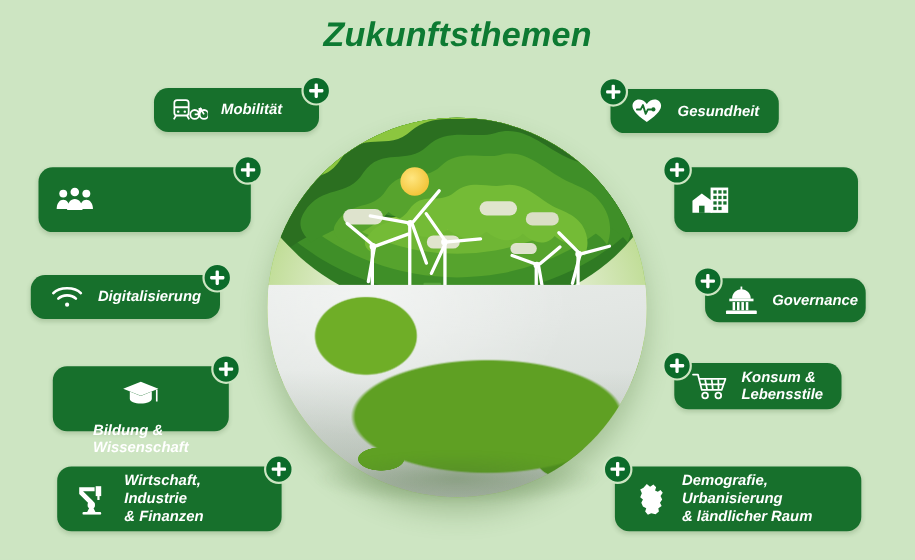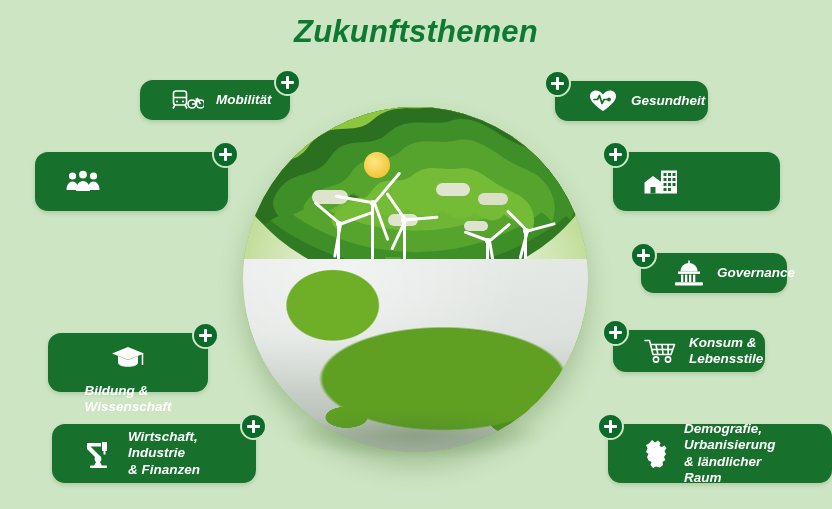--- a/index.html
+++ b/index.html
@@ -215,21 +215,21 @@
   }
 
   
   .pill {
     position: absolute;
     display: flex;
     align-items: center;
     gap: 11px;
     background: #17702c;
     border-radius: 13px;
-    padding: 9px 31px;
+    padding: 9px 16px;
     box-sizing: border-box;
     box-shadow: 0 2px 4px rgba(40,80,30,0.18);
     cursor: pointer;
   }
   .pill .icon {
     flex: 0 0 auto;
     width: 34px;
     height: 30px;
     display: flex;
     align-items: center;
@@ -426,20 +426,31 @@
         <circle cx="17" cy="4.6" r="3.9" fill="#fff"></circle>
         <circle cx="27.5" cy="6" r="3.6" fill="#fff"></circle>
         <path d="M0.5 20 C0.5 14.5 3.5 11.5 6.5 11.5 C9.5 11.5 12.5 14.5 12.5 20 Z" fill="#fff"></path>
         <path d="M10 21 C10 14.5 13.3 11 17 11 C20.7 11 24 14.5 24 21 Z" fill="#fff"></path>
         <path d="M21.5 20 C21.5 14.5 24.5 11.5 27.5 11.5 C30.5 11.5 33.5 14.5 33.5 20 Z" fill="#fff"></path>
       </svg>
     </span>
     <span class="plus"></span>
   </div>
 
+  <div class="pill left" style="left:28px; top:250px; width:172px; height:40px;">
+    <span class="icon">
+      <svg width="30" height="22" viewBox="0 0 30 22" fill="none" stroke="#fff" stroke-width="2.4" stroke-linecap="round" aria-hidden="true">
+        <path d="M2.5 7.5 C8 1.5 22 1.5 27.5 7.5"></path>
+        <path d="M7 12.5 C11 8.5 19 8.5 23 12.5"></path>
+        <circle cx="15" cy="18" r="1.9" fill="#fff" stroke="none"></circle>
+      </svg>
+    </span>
+    <span class="label">Digitalisierung</span>
+    <span class="plus"></span>
+  </div>
 
   <div class="pill left" style="left:48px; top:333px; width:160px; height:59px;flex-direction:column;">
     <span class="icon">
       <svg width="34" height="24" viewBox="0 0 34 24" aria-hidden="true">
         <path d="M17 2 L33 8.4 L17 14.8 L1 8.4 Z" fill="#fff"></path>
         <path d="M7 11 L7 17.5 C7 20.2 11.5 21.8 17 21.8 C22.5 21.8 27 20.2 27 17.5 L27 11 L17 15 Z" fill="#fff"></path>
         <line x1="31.5" y1="9" x2="31.5" y2="20" stroke="#fff" stroke-width="1.5"></line>
       </svg>
     </span>
     <span class="label">Bildung &amp;
@@ -528,21 +539,21 @@
         <line x1="8.2" y1="11.5" x2="29" y2="11.5"></line>
         <circle cx="12" cy="21.5" r="2.6"></circle>
         <circle cx="24" cy="21.5" r="2.6"></circle>
       </svg>
     </span>
     <span class="label">Konsum &amp;
 Lebensstile</span>
     <span class="plus"></span>
   </div>
 
-  <div class="pill right" style="left:608px; top:424px; width:224px; height:59px;">
+  <div class="pill right" style="left:559px; top:424px; width:224px; height:59px;">
     <span class="icon">
       <svg width="28" height="30" viewBox="0 0 28 30" aria-hidden="true">
         <path d="M10 1 L13 3.5 L16 1.5 L18.5 4 L17.5 7 L20 8 L22.5 6.5 L24.5 9 L22.5 12 L24 15 L22 18 L23.5 21 L20.5 23 L21 26 L18 28.5 L14 27.5 L11 29 L8.5 26 L9.5 23 L6.5 21.5 L5 18 L6.5 15 L4 13 L5.5 9.5 L4 6 L7 4.5 Z" fill="#fff"></path>
       </svg>
     </span>
     <span class="label">Demografie, Urbanisierung
 &amp; ländlicher Raum</span>
     <span class="plus"></span>
   </div>
 

